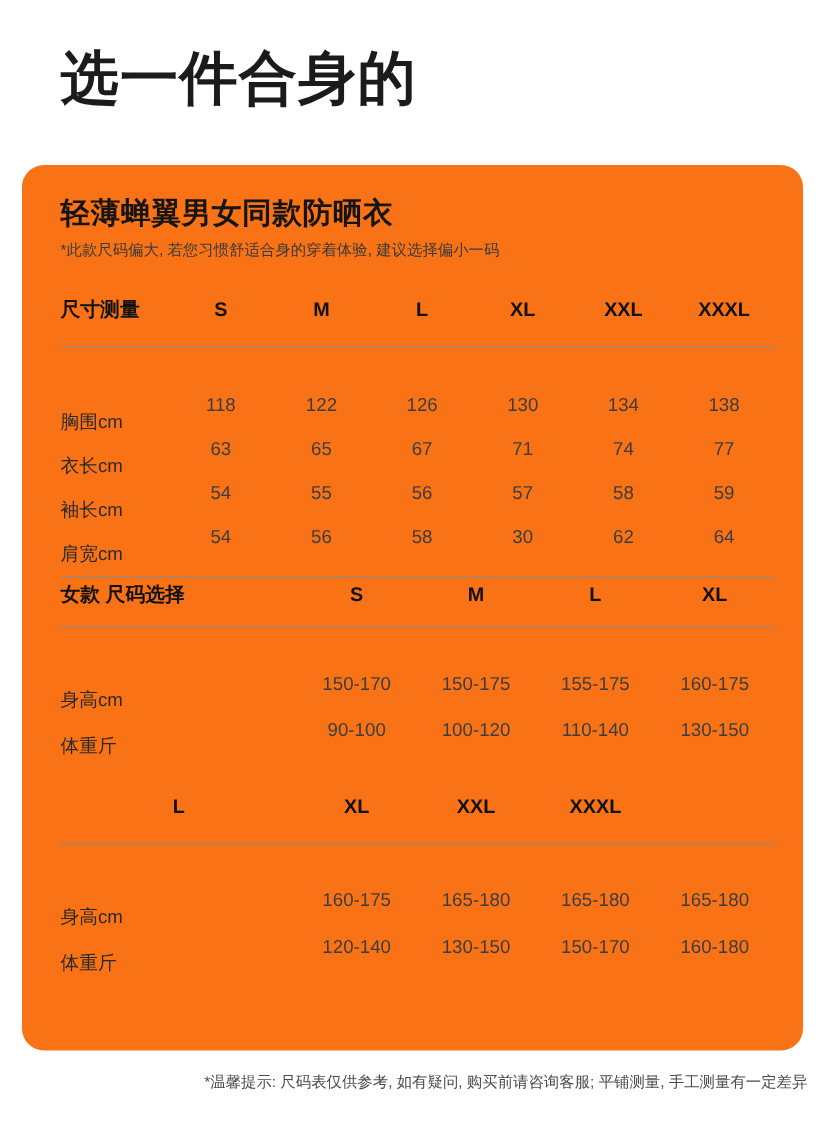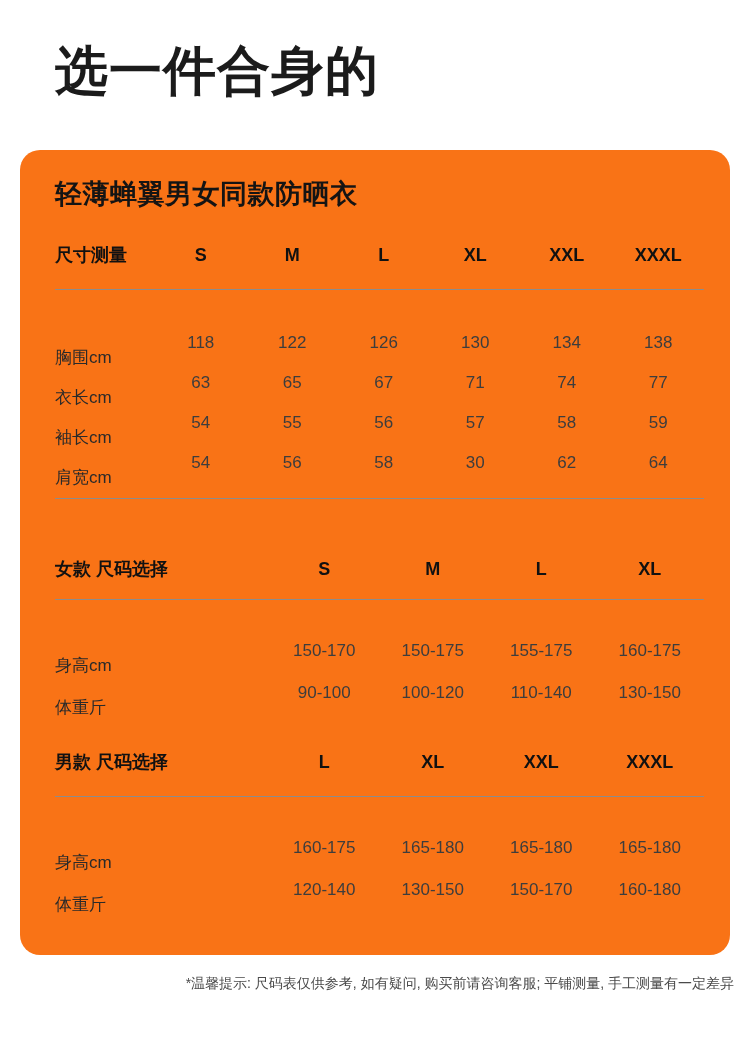--- a/index.html
+++ b/index.html
@@ -70,21 +70,21 @@
     text-align: center;
     white-space: nowrap;
   }
   .td.label { text-align: left; color: #2a2a2a; margin-top: 30px; }
 
   .measurement-table .thead { margin-top: 36px; padding-bottom: 24px; line-height: 19px; }
   .measurement-table .tbody { margin-top: 26px; }
   .measurement-table .trow { height: 40px; }
   .measurement-table { padding-bottom: 22px; border-bottom: 1px solid #8c8c8c; }
 
-  .women-table .thead { margin-top: 55px; padding-bottom: 15px; line-height: 30px; }
+  .women-table .thead { padding-bottom: 15px; line-height: 30px; }
   .women-table .tbody { margin-top: 24px; }
   .women-table .trow { height: 42px; }
 
   .men-table .thead { margin-top: 39px; padding-bottom: 19px; line-height: 30px; }
   .men-table .tbody { margin-top: 24px; }
   .men-table .trow { height: 42px; }
 
   .footer-note {
     margin-top: 18px;
     padding-right: 16px;
@@ -96,20 +96,21 @@
 </style>
 </head>
 <body>
 
 <header class="page-header">
   <h1 class="page-title">选一件合身的</h1>
 </header>
 
 <section class="size-card">
   <h2 class="card-title">轻薄蝉翼男女同款防晒衣</h2>
+  <div class="card-subtitle">*此款尺码偏大, 若您习惯舒适合身的穿着体验, 建议选择偏小一码</div>
 
   <div class="measurement-table">
     <div class="thead t6">
       <div class="th label">尺寸测量</div>
       <div class="th">S</div>
       <div class="th">M</div>
       <div class="th">L</div>
       <div class="th">XL</div>
       <div class="th">XXL</div>
       <div class="th">XXXL</div>
@@ -175,21 +176,20 @@
         <div class="td">90-100</div>
         <div class="td">100-120</div>
         <div class="td">110-140</div>
         <div class="td">130-150</div>
       </div>
     </div>
   </div>
 
   <div class="men-table">
     <div class="thead t4">
-      <div class="th label">男款 尺码选择</div>
       <div class="th">L</div>
       <div class="th">XL</div>
       <div class="th">XXL</div>
       <div class="th">XXXL</div>
     </div>
     <div class="tbody">
       <div class="trow t4">
         <div class="td label">身高cm</div>
         <div class="td">160-175</div>
         <div class="td">165-180</div>

